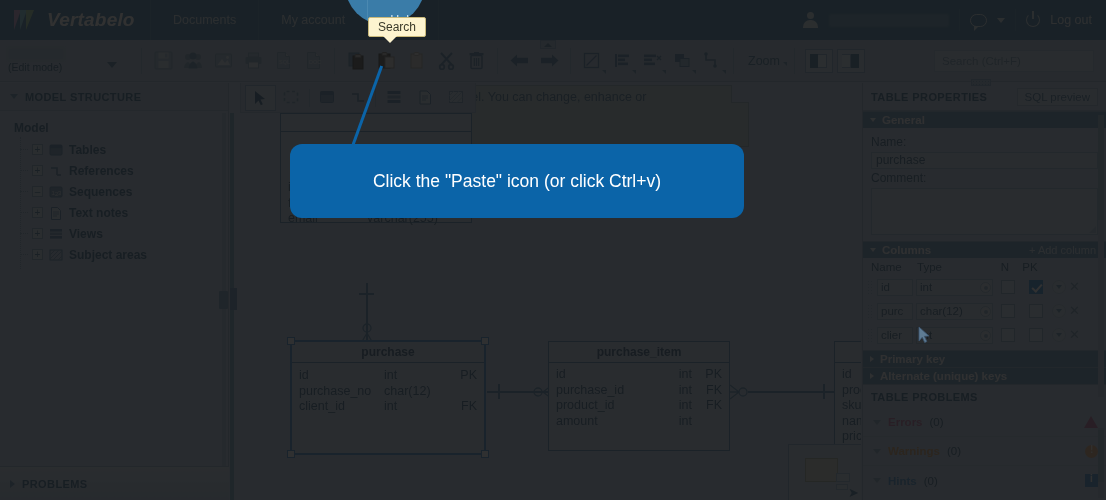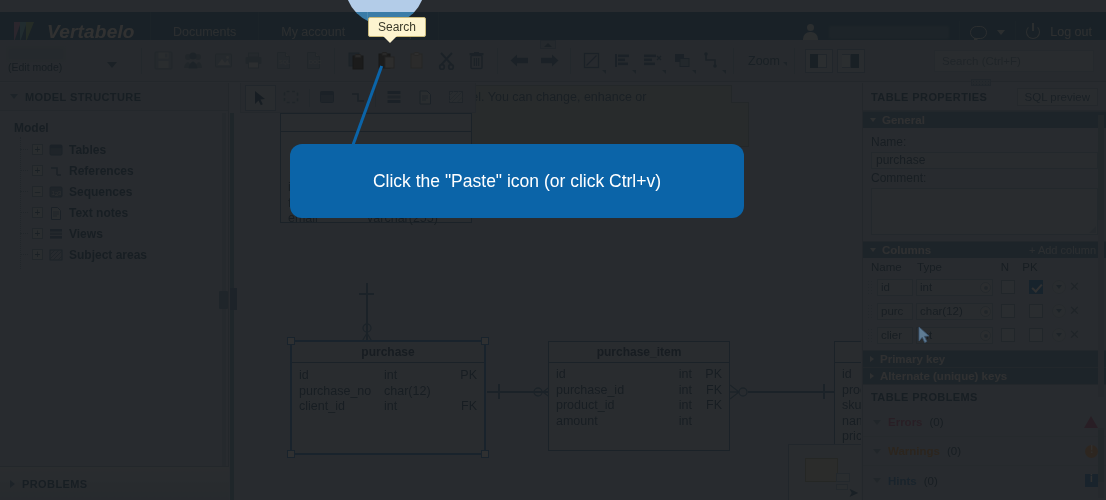--- a/index.html
+++ b/index.html
@@ -7,21 +7,21 @@
     width: 1106px; height: 500px;
     overflow: hidden;
     font-family: "Liberation Sans", sans-serif;
     background: #b3cce8;
   }
   
   #app { position: relative; width: 1106px; height: 500px; }
 
   
   .topnav {
-    position: absolute; left:0; top:12px; width:1106px; height:40px;
+    position: absolute; left:0; top:0; width:1106px; height:40px;
     background:#3a7ca8; display:flex; align-items:center;
   }
   .brand { display:flex; align-items:center; gap:7px; padding-left:14px; width:150px; }
   .brand .logo { width:26px; height:20px; position:relative; }
   .brand .logo i { position:absolute; display:block; }
   .brand .logo i:nth-child(1){ left:0; top:0; border-left:7px solid #c9a3d8; border-bottom:20px solid transparent; }
   .brand .logo i:nth-child(2){ left:6px; top:0; border-left:7px solid #7fd0e8; border-bottom:20px solid transparent; }
   .brand .logo i:nth-child(3){ left:12px; top:0; border-left:8px solid #9fd3a0; border-bottom:20px solid transparent; }
   .brand .name { color:#fff; font-size:19px; font-weight:bold; font-style:italic; letter-spacing:.2px;}
   .navlinks { display:flex; align-items:center; height:100%; }

